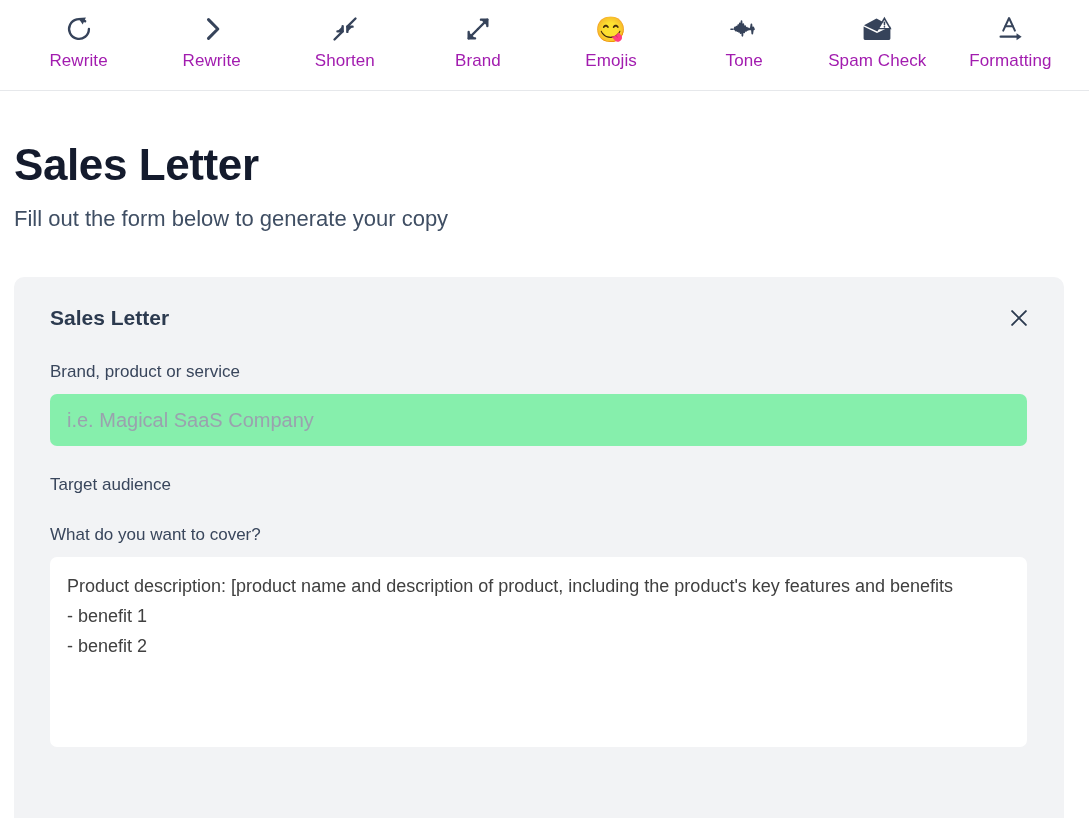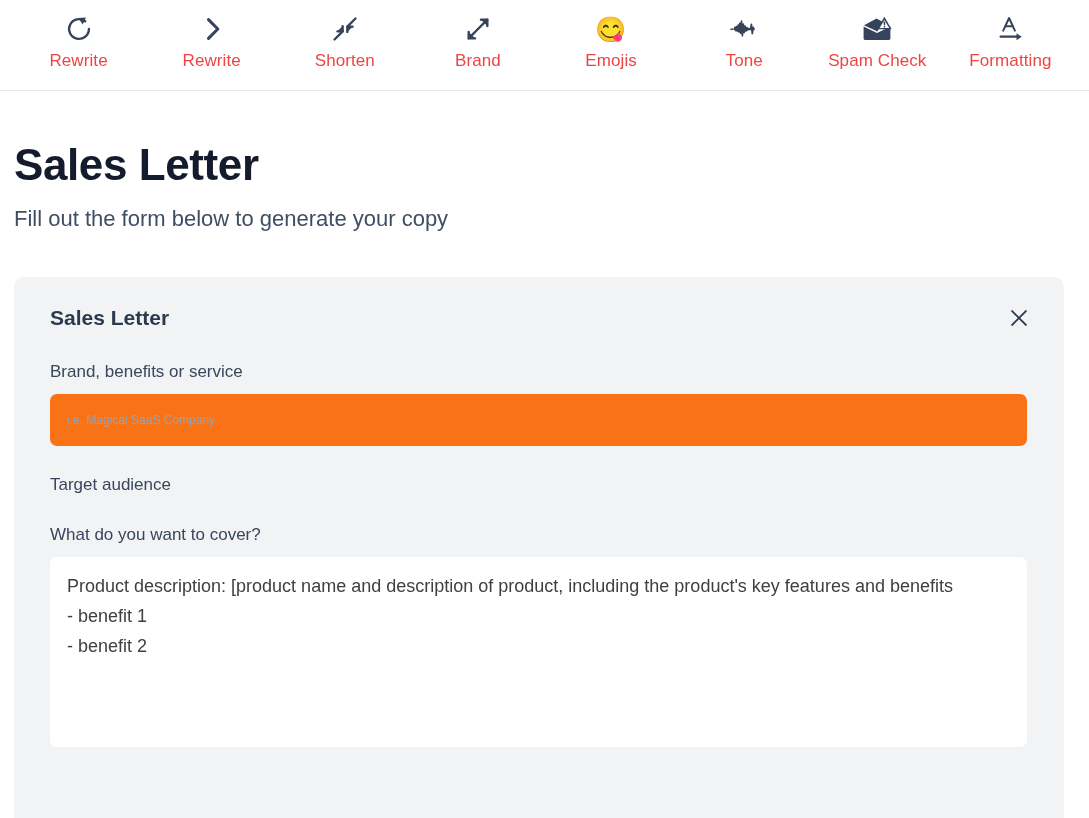--- a/index.html
+++ b/index.html
@@ -41,21 +41,21 @@
     display: flex;
     align-items: center;
     justify-content: center;
     color: #36435a;
   }
   .tool-icon svg { display: block; }
   .tool-label {
     margin-top: 4px;
     font-size: 17px;
     line-height: 22px;
-    color: #ef4444;
+    color: #a21caf;
     letter-spacing: .1px;
     white-space: nowrap;
   }
   .emoji-glyph {
     font-size: 25px;
     line-height: 30px;
   }
 
   
   .page-head {
@@ -116,26 +116,26 @@
     font-size: 17px;
     line-height: 22px;
     color: #39465c;
     margin-bottom: 11px;
   }
   .text-input {
     display: block;
     width: 977px;
     box-sizing: border-box;
     height: 52px;
-    background: #f97316;
+    background: #86efac;
     border: none;
     border-radius: 7px;
     padding: 0 17px;
     font-family: "Liberation Sans", sans-serif;
-    font-size: 12px;
+    font-size: 20px;
     color: #39465c;
     outline: none;
   }
   .text-input::placeholder { color: #9aa2ae; }
 
   .text-area {
     display: block;
     width: 977px;
     box-sizing: border-box;
     height: 190px;
@@ -259,21 +259,21 @@
     <div class="card-title">Sales Letter</div>
     <button class="close-btn" aria-label="close">
       <svg width="22" height="22" viewBox="0 0 24 24" fill="none" stroke="currentColor" stroke-width="2.1" stroke-linecap="round">
         <line x1="4.5" y1="4.5" x2="19.5" y2="19.5"></line>
         <line x1="19.5" y1="4.5" x2="4.5" y2="19.5"></line>
       </svg>
     </button>
   </div>
 
   <div class="field">
-    <div class="field-label">Brand, benefits or service</div>
+    <div class="field-label">Brand, product or service</div>
     <input class="text-input" type="text" placeholder="i.e. Magical SaaS Company" style="">
   </div>
 
   <div class="field">
     <div class="field-label">Target audience</div>
   </div>
 
   <div class="field">
     <div class="field-label">What do you want to cover?</div>
     <textarea class="text-area" style="">Product description: [product name and description of product, including the product's key features and benefits

